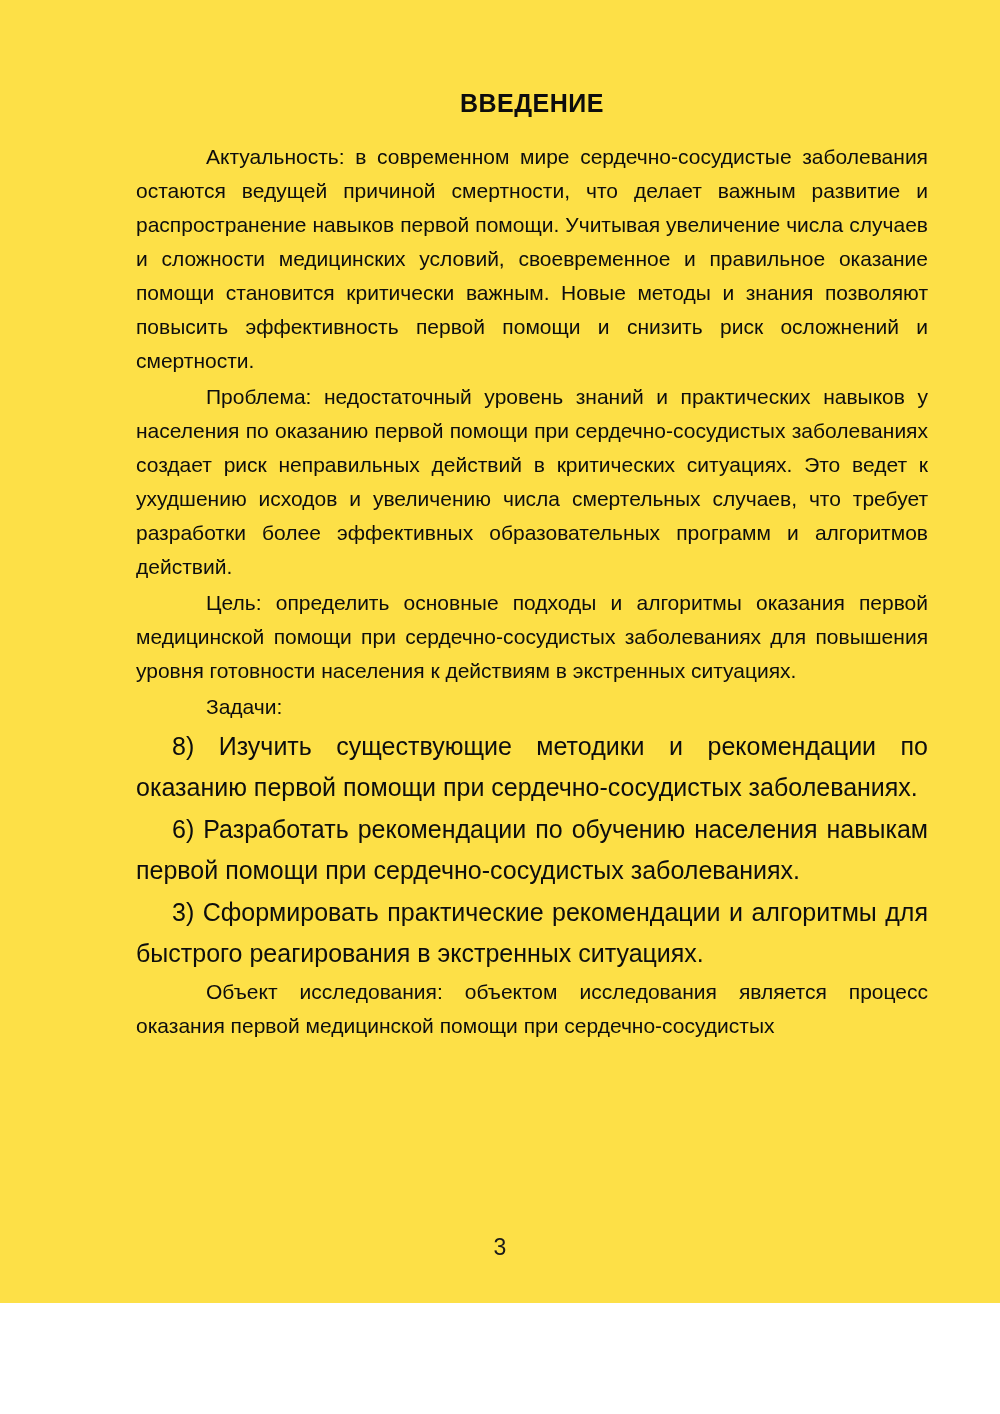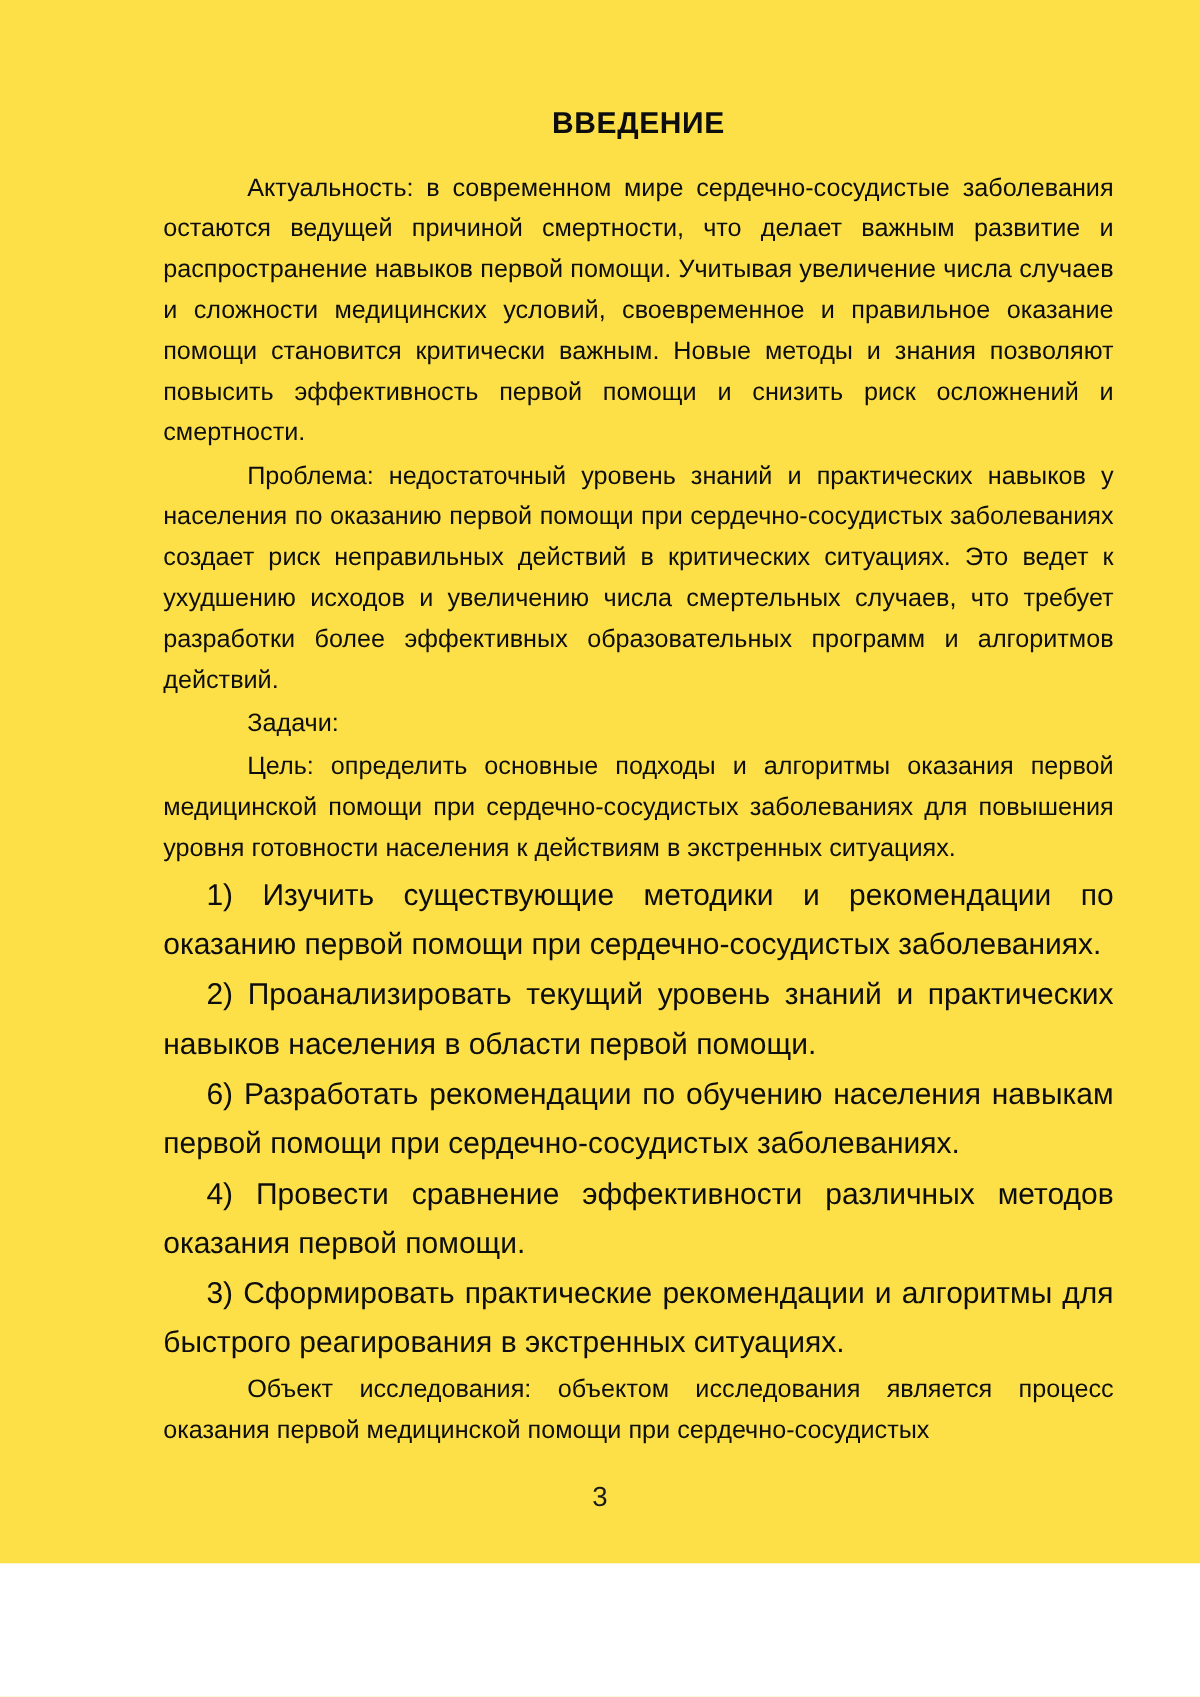--- a/index.html
+++ b/index.html
@@ -54,25 +54,23 @@
 </style>
 </head>
 <body>
 
 <div class="page">
 
   <h1 class="doc-title">ВВЕДЕНИЕ</h1>
 
   <p class="body-text">Актуальность: в современном мире сердечно-сосудистые заболевания остаются ведущей причиной смертности, что делает важным развитие и распространение навыков первой помощи. Учитывая увеличение числа случаев и сложности медицинских условий, своевременное и правильное оказание помощи становится критически важным. Новые методы и знания позволяют повысить эффективность первой помощи и снизить риск осложнений и смертности.</p>
   <p class="body-text">Проблема: недостаточный уровень знаний и практических навыков у населения по оказанию первой помощи при сердечно-сосудистых заболеваниях создает риск неправильных действий в критических ситуациях. Это ведет к ухудшению исходов и увеличению числа смертельных случаев, что требует разработки более эффективных образовательных программ и алгоритмов действий.</p>
+  <p class="body-text">Цель: определить основные подходы и алгоритмы оказания первой медицинской помощи при сердечно-сосудистых заболеваниях для повышения уровня готовности населения к действиям в экстренных ситуациях.</p>
   <p class="body-text">Задачи:</p>
-  <p class="body-text">Цель: определить основные подходы и алгоритмы оказания первой медицинской помощи при сердечно-сосудистых заболеваниях для повышения уровня готовности населения к действиям в экстренных ситуациях.</p>
 
-  <p class="list-item">1) Изучить существующие методики и рекомендации по оказанию первой помощи при сердечно-сосудистых заболеваниях.</p>
-  <p class="list-item">2) Проанализировать текущий уровень знаний и практических навыков населения в области первой помощи.</p>
+  <p class="list-item">8) Изучить существующие методики и рекомендации по оказанию первой помощи при сердечно-сосудистых заболеваниях.</p>
   <p class="list-item">6) Разработать рекомендации по обучению населения навыкам первой помощи при сердечно-сосудистых заболеваниях.</p>
-  <p class="list-item">4) Провести сравнение эффективности различных методов оказания первой помощи.</p>
   <p class="list-item">3) Сформировать практические рекомендации и алгоритмы для быстрого реагирования в экстренных ситуациях.</p>
 
   <p class="body-text">Объект исследования: объектом исследования является процесс оказания первой медицинской помощи при сердечно-сосудистых</p>
 
   <div class="page-number">3</div>
 </div>
 
 </body></html>

